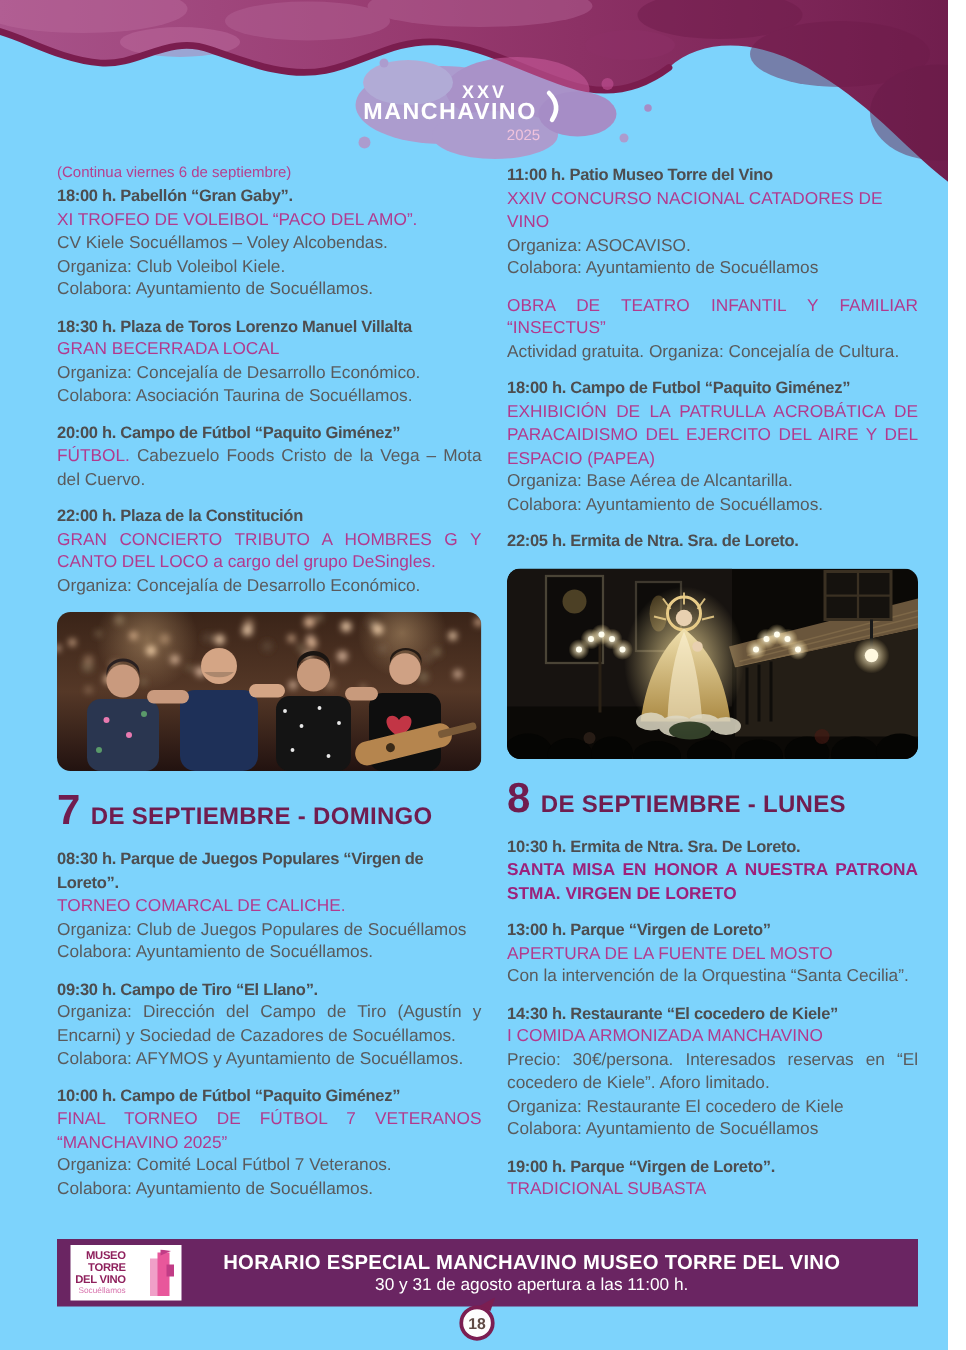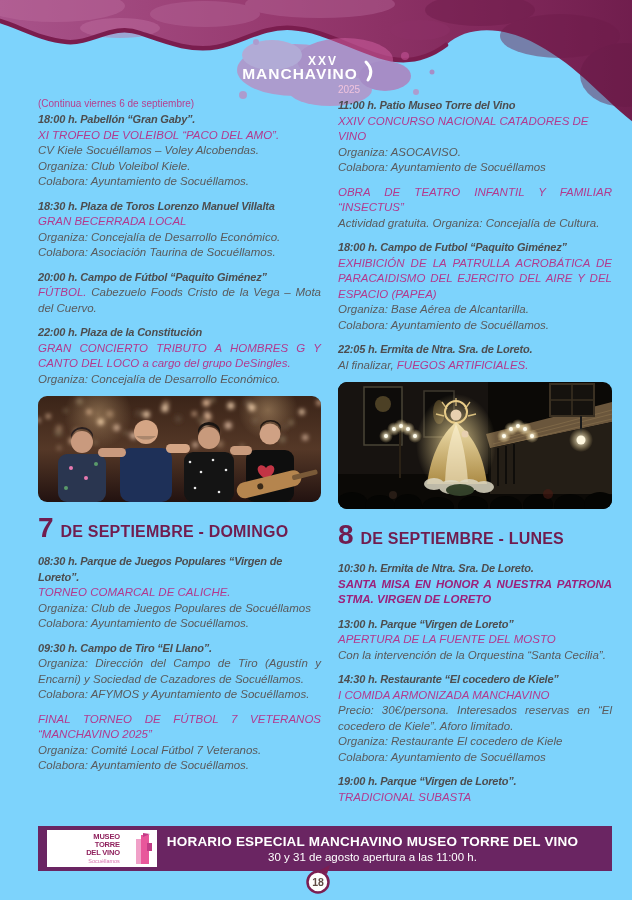--- a/index.html
+++ b/index.html
@@ -1,41 +1,41 @@
 <!DOCTYPE html>
 <html><head>
 <meta charset="utf-8">
 <style>
   html,body{margin:0;padding:0;background:#fff;}
   .page{position:relative;width:632px;height:900px;background:#7dd3fc;overflow:hidden;
         font-family:"Liberation Sans",sans-serif;}
   
   .header-art{position:absolute;left:0;top:0;width:644px;height:135px;}
   
-  .col{position:absolute;top:98px;}
+  .col{position:absolute;top:110px;}
   .col-left{left:38px;width:283px;}
   .col-right{left:338px;width:274px;}
   .note{font-size:10px;color:#b5408f;margin-bottom:3px;}
-  .event{margin-bottom:9px;font-style:italic;}
+  .event{margin-bottom:9px;}
   .line{font-size:11.5px;line-height:15.5px;}
   .line.justify{text-align:justify;}
   .seg-venue{font-weight:bold;color:#4d4d4f;font-size:11px;letter-spacing:-0.2px;}
   .seg-title{color:#b23a8e;}
   .seg-title-bold{color:#9c217b;font-weight:bold;}
   .seg-body{color:#5a5a5c;}
   .day{display:flex;align-items:baseline;gap:7px;margin:5px 0 10px;color:#701d4f;}
   .day-num{font-size:28px;font-weight:bold;}
   .day-label{font-size:16px;font-weight:bold;letter-spacing:0.2px;}
   .photo{margin:5px 0 10px;border-radius:9px;overflow:hidden;line-height:0;}
   .photo svg{display:block;}
   
   .footer-bar{position:absolute;left:38px;top:826px;width:574px;height:45px;
       background:#6a2562;display:flex;align-items:center;}
   .museum-box{width:74px;height:37px;background:#ffffff;margin-left:9px;
-      display:flex;align-items:center;justify-content:center;gap:14px;flex:none;padding-left:36px;}
+      display:flex;align-items:center;justify-content:center;gap:14px;flex:none;}
   .museum-text{text-align:right;line-height:8px;}
   .museum-text .m-line{font-size:7.5px;font-weight:bold;color:#8f215d;letter-spacing:-0.2px;}
   .museum-text .m-sub{font-size:5.5px;color:#d873ad;}
   .banner-text{flex:1;text-align:center;color:#ffffff;padding-right:24px;}
   .banner-title{font-size:13.5px;font-weight:bold;letter-spacing:0.2px;}
   .banner-sub{font-size:11.5px;margin-top:2px;}
   .page-badge{position:absolute;left:301px;top:862px;width:36px;height:34px;}
 </style>
 </head>
 <body>
@@ -220,20 +220,21 @@
         <div class="line"><span class="seg-title">TORNEO COMARCAL DE CALICHE.</span></div>
         <div class="line"><span class="seg-body">Organiza: Club de Juegos Populares de Socuéllamos</span></div>
         <div class="line"><span class="seg-body">Colabora: Ayuntamiento de Socuéllamos.</span></div>
       </div>
       <div class="event">
         <div class="line"><span class="seg-venue">09:30 h. Campo de Tiro “El Llano”.</span></div>
         <div class="line justify"><span class="seg-body">Organiza: Dirección del Campo de Tiro (Agustín y Encarni) y Sociedad de Cazadores de Socuéllamos.</span></div>
         <div class="line"><span class="seg-body">Colabora: AFYMOS y Ayuntamiento de Socuéllamos.</span></div>
       </div>
       <div class="event">
+        <div class="line"><span class="seg-venue">10:00 h. Campo de Fútbol “Paquito Giménez”</span></div>
         <div class="line justify"><span class="seg-title">FINAL TORNEO DE FÚTBOL 7 VETERANOS “MANCHAVINO 2025”</span></div>
         <div class="line"><span class="seg-body">Organiza: Comité Local Fútbol 7 Veteranos.</span></div>
         <div class="line"><span class="seg-body">Colabora: Ayuntamiento de Socuéllamos.</span></div>
       </div>
     </div>
   <div class="col col-right">
       <div class="event">
         <div class="line"><span class="seg-venue">11:00 h. Patio Museo Torre del Vino</span></div>
         <div class="line"><span class="seg-title">XXIV CONCURSO NACIONAL CATADORES DE VINO</span></div>
         <div class="line"><span class="seg-body">Organiza: ASOCAVISO.</span></div>
@@ -244,21 +245,20 @@
         <div class="line"><span class="seg-body">Actividad gratuita. Organiza: Concejalía de Cultura.</span></div>
       </div>
       <div class="event">
         <div class="line"><span class="seg-venue">18:00 h. Campo de Futbol “Paquito Giménez”</span></div>
         <div class="line justify"><span class="seg-title">EXHIBICIÓN DE LA PATRULLA ACROBÁTICA DE PARACAIDISMO DEL EJERCITO DEL AIRE Y DEL ESPACIO (PAPEA)</span></div>
         <div class="line"><span class="seg-body">Organiza: Base Aérea de Alcantarilla.</span></div>
         <div class="line"><span class="seg-body">Colabora: Ayuntamiento de Socuéllamos.</span></div>
       </div>
       <div class="event">
         <div class="line"><span class="seg-venue">22:05 h. Ermita de Ntra. Sra. de Loreto.</span></div>
-        <div class="line"><span class="seg-body">Al finalizar, </span><span class="seg-title">FUEGOS ARTIFICIALES.</span></div>
       </div>
       <div class="photo">
       <svg viewBox="0 0 274 127" width="274" height="127" xmlns="http://www.w3.org/2000/svg">
         <defs>
           <radialGradient id="pp-glow" cx="0.5" cy="0.5" r="0.5">
             <stop offset="0" stop-color="#f5dd9a" stop-opacity="0.85"></stop>
             <stop offset="1" stop-color="#f5dd9a" stop-opacity="0"></stop>
           </radialGradient>
           <radialGradient id="pp-candle" cx="0.5" cy="0.5" r="0.5">
             <stop offset="0" stop-color="#fffbe8" stop-opacity="0.95"></stop>

